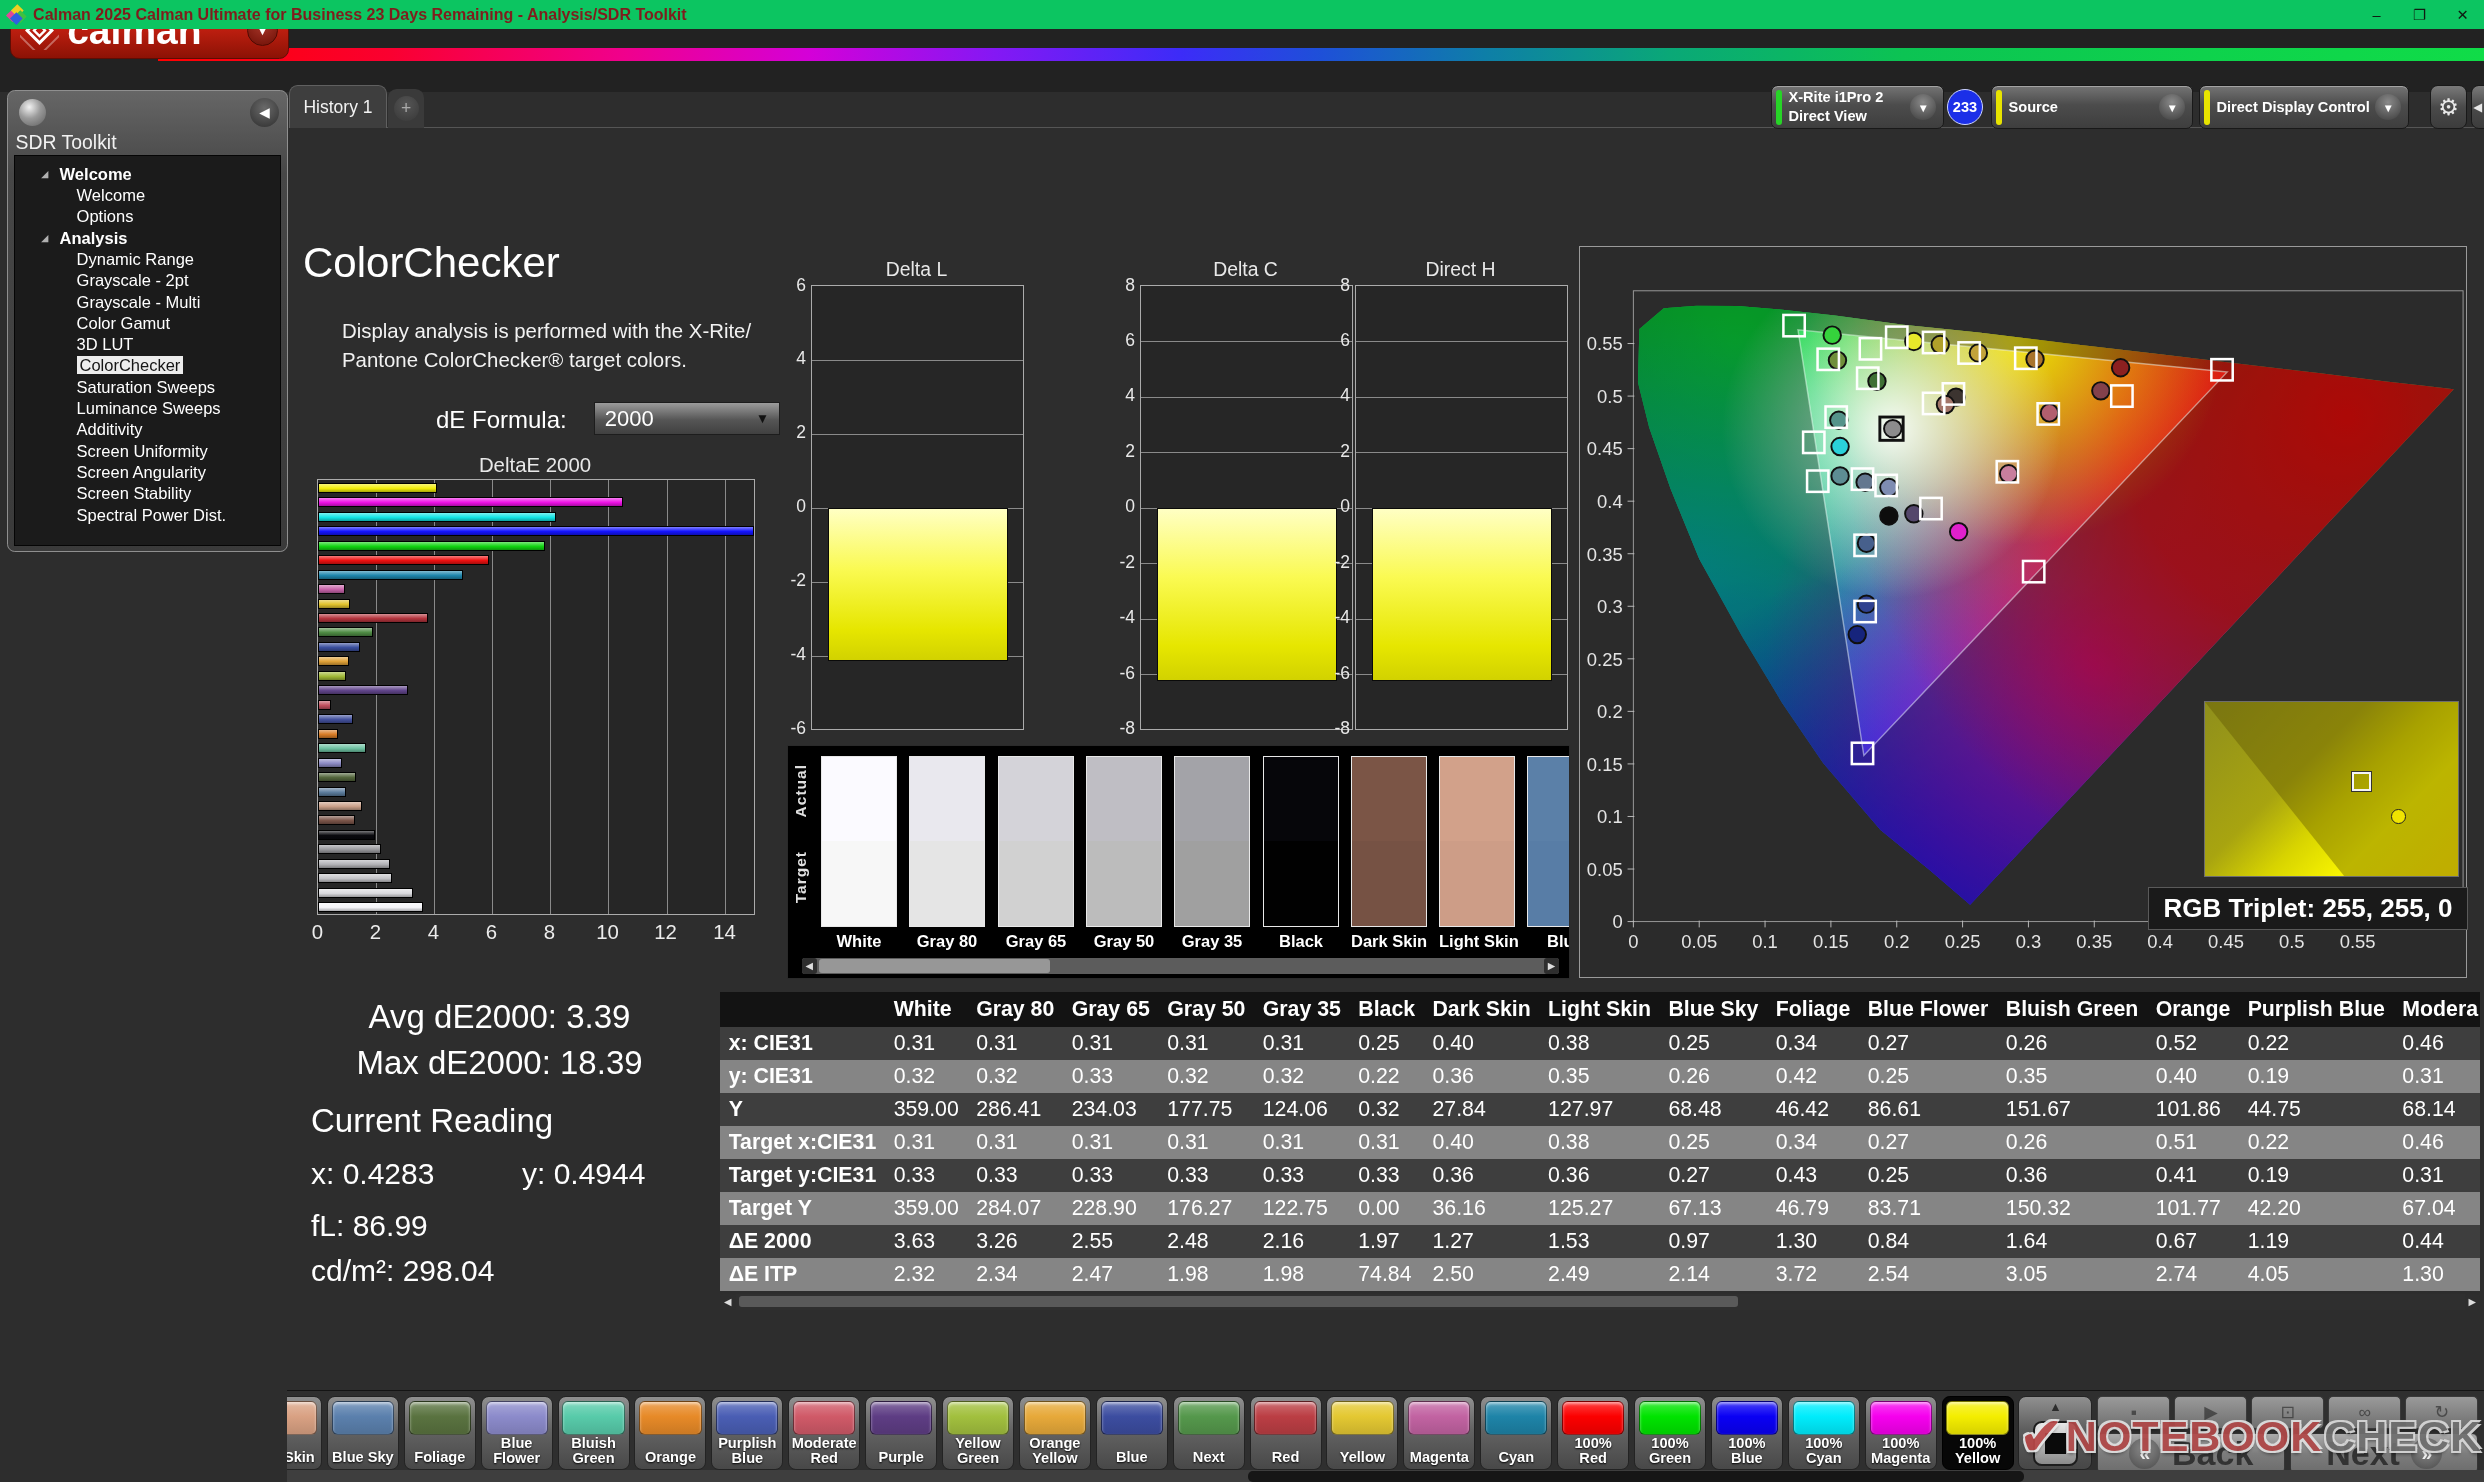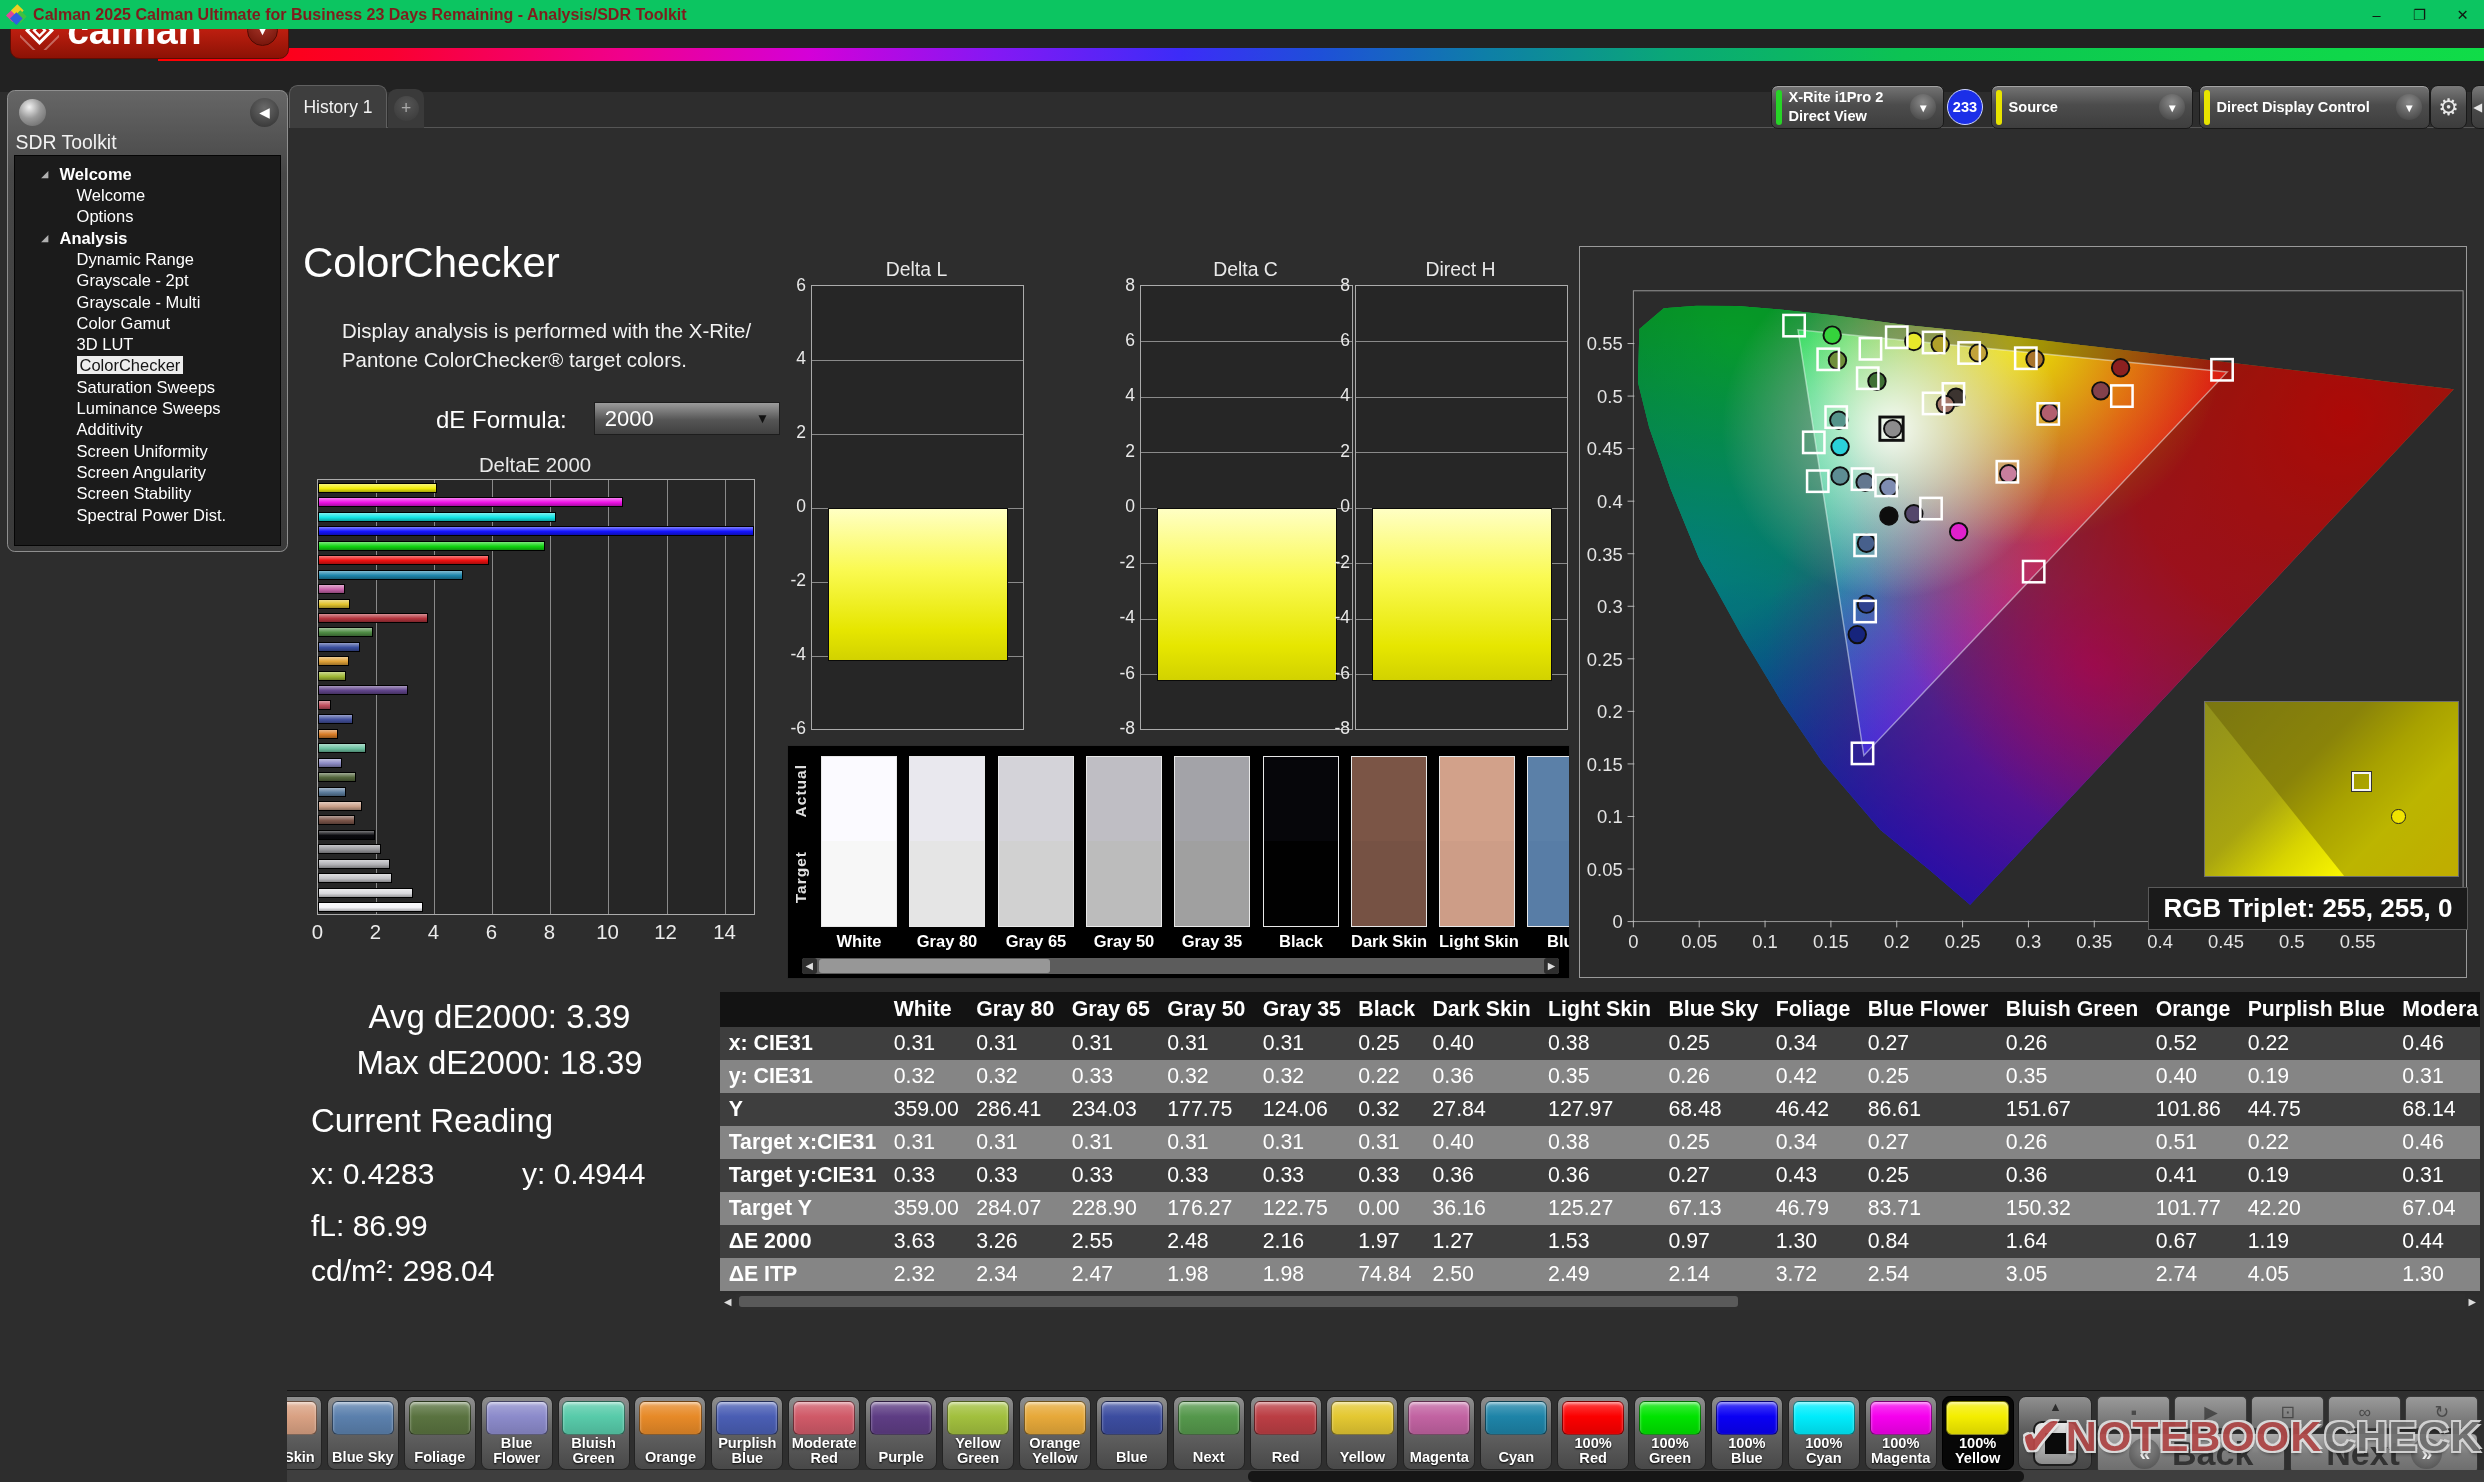--- a/index.html
+++ b/index.html
@@ -180,21 +180,21 @@
   <span class="stripe" id="meter-stripe" style="background: rgb(39, 212, 39);"></span>
   <span class="lbl"><span>X-Rite i1Pro 2</span><br><span>Direct View</span></span>
   <span class="arr">▼</span>
 </div>
 <div class="badge">233</div>
 <div class="dd" style="left:1991px;width:202px">
   <span class="stripe" id="source-stripe" style="background: rgb(232, 228, 0);"></span>
   <span class="lbl">Source</span>
   <span class="arr">▼</span>
 </div>
-<div class="dd" style="left:2199px;width:231px">
+<div class="dd" style="left:2199px;width:210px">
   <span class="stripe" id="display-stripe" style="background: rgb(232, 228, 0);"></span>
   <span class="lbl">Direct Display Control</span>
   <span class="arr">▼</span>
 </div>
 <div class="sq-btn" style="left:2430px;width:37px;font-size:23px">⚙</div>
 <div class="sq-btn" style="left:2471px;width:13.6px;font-size:11.6px;border-radius:7.8px 0 0 7.8px">◀</div>
 
 <div class="page-title">ColorChecker</div>
 <div class="page-desc">Display analysis is performed with the X-Rite/ Pantone ColorChecker® target colors.</div>
 <div class="formula-label">dE Formula:</div>

